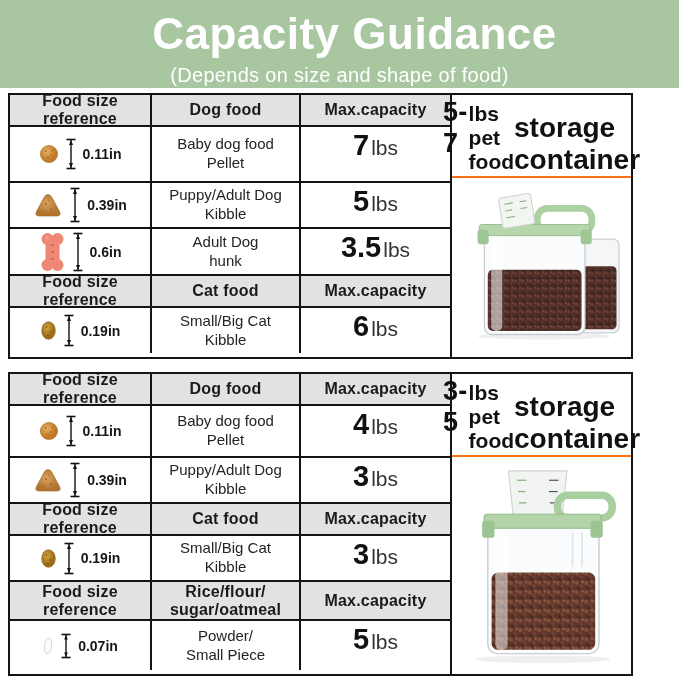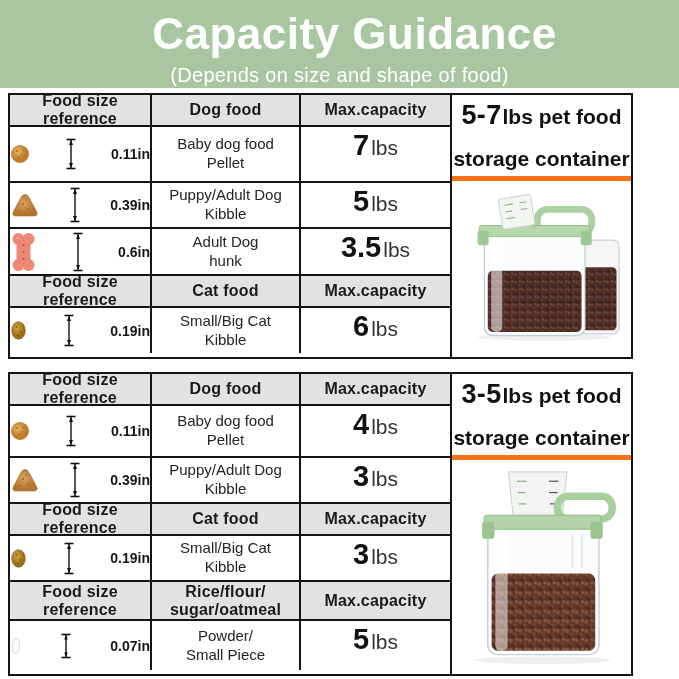--- a/index.html
+++ b/index.html
@@ -24,35 +24,35 @@
   .cell{
     border-right:2px solid #141414;border-bottom:2px solid #141414;
     display:flex;align-items:center;justify-content:center;text-align:center;
     overflow:hidden;
   }
   .cell.c3{border-right:none;}
   .cell.lastrow{border-bottom:none;}
   .hcell{background:#e2e2e0;font-weight:bold;font-size:16px;line-height:1.12;letter-spacing:.2px;}
   .pre{white-space:pre-line;}
   .foodcell{font-size:15px;line-height:1.25;color:#242424;justify-content:center;}
-  .sizecell{gap:18px;justify-content:space-between;}
+  .sizecell{gap:6px;}
   .sizecell .size-label{font-size:14px;font-weight:bold;color:#161616;}
   .capcell{gap:2px;align-items:baseline;padding-top:2px;}
   .capcell .val{font-size:29px;font-weight:bold;color:#111;}
   .capcell .unit{font-size:21px;color:#333;}
   
   .right-panel{flex:1;display:flex;flex-direction:column;min-width:0;}
   .panel-text{
-    height:81px;border-bottom:5px solid #f97316;display:flex;flex-direction:column;
+    height:81px;border-bottom:2px solid #f97316;display:flex;flex-direction:row;
     align-items:center;justify-content:center;font-weight:bold;color:#111;
   }
   .panel-line1{display:flex;align-items:baseline;gap:1px;}
   .panel-line1 .range{font-size:27px;letter-spacing:.3px;}
   .panel-line1 .rest{font-size:21px;}
-  .panel-line2{font-size:21px;margin-top:16px;}
+  .panel-line2{font-size:28px;margin-top:16px;}
   .panel-image{flex:1;display:flex;align-items:center;justify-content:center;background:#fff;}
   svg{display:block;}
 </style>
 </head>
 <body>
 
 <div class="banner">
   <div class="title">Capacity Guidance</div>
   <div class="subtitle">(Depends on size and shape of food)</div>
 </div>

